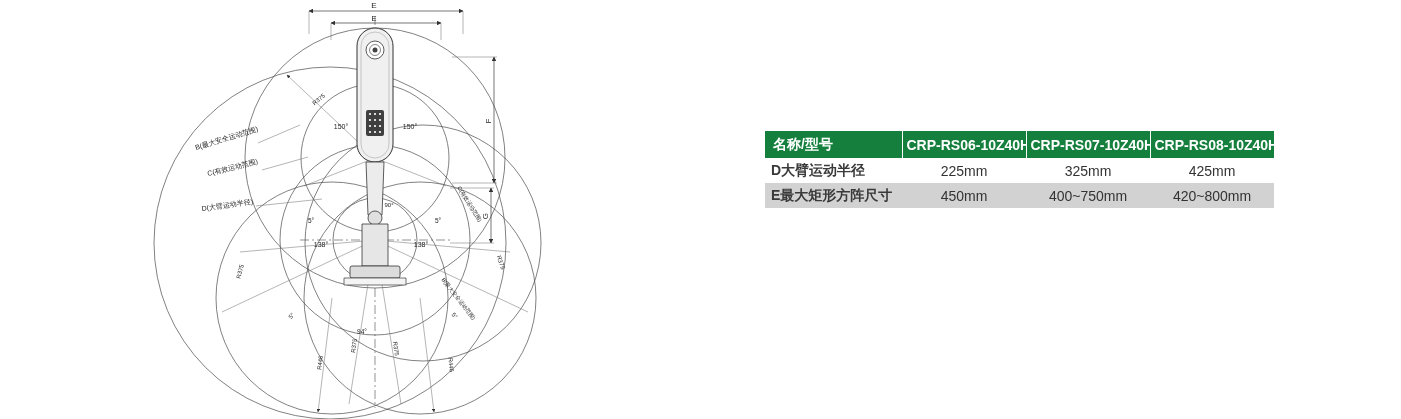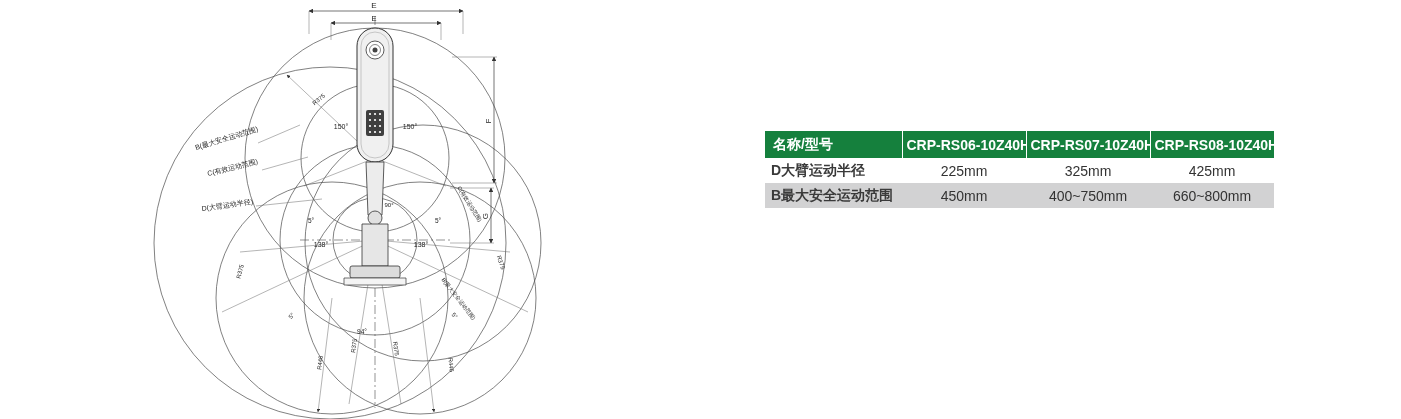--- a/index.html
+++ b/index.html
@@ -177,21 +177,21 @@
       </tr>
     </thead>
     <tbody>
       <tr>
         <td class="label">D大臂运动半径</td>
         <td>225mm</td>
         <td>325mm</td>
         <td>425mm</td>
       </tr>
       <tr>
-        <td class="label">B最大安全运动范围</td>
+        <td class="label">E最大矩形方阵尺寸</td>
         <td>450mm</td>
         <td>400~750mm</td>
-        <td>660~800mm</td>
+        <td>420~800mm</td>
       </tr>
     </tbody>
   </table>
 
 </div>
 
 </body></html>

